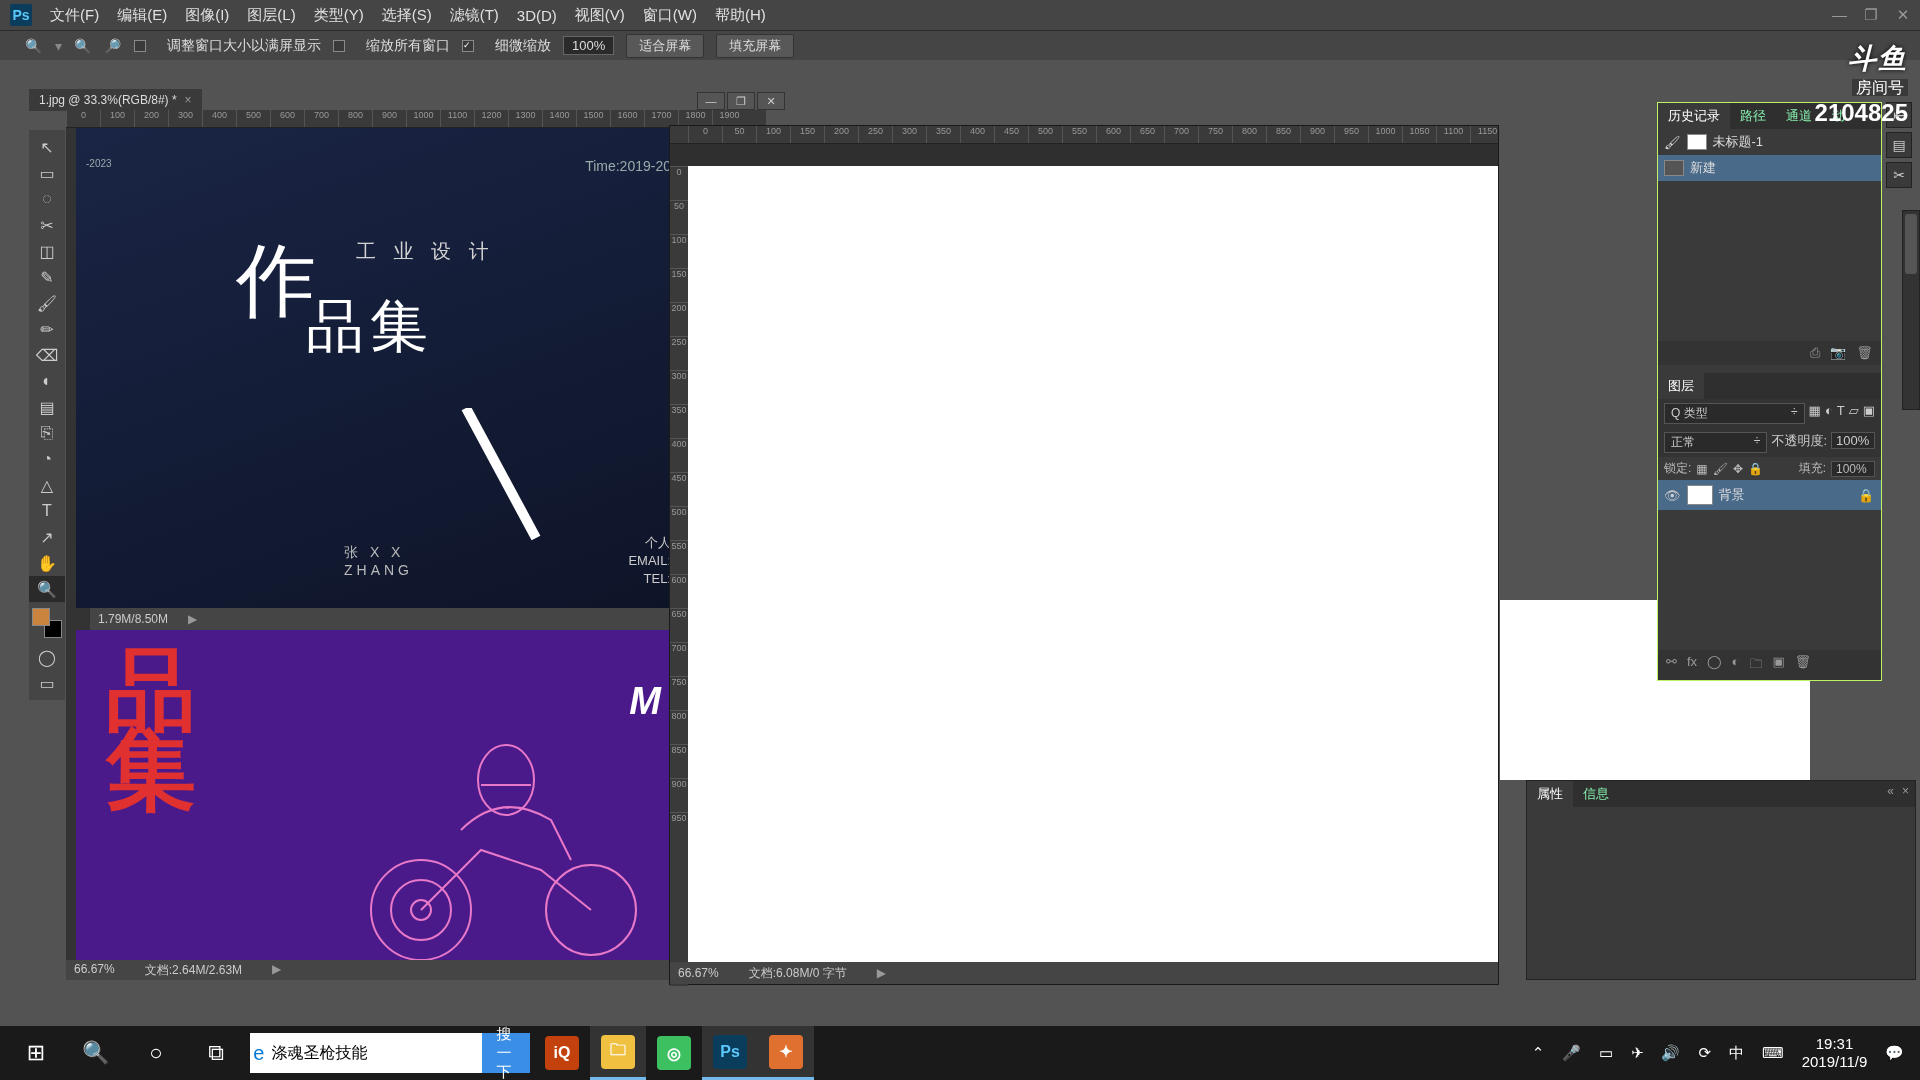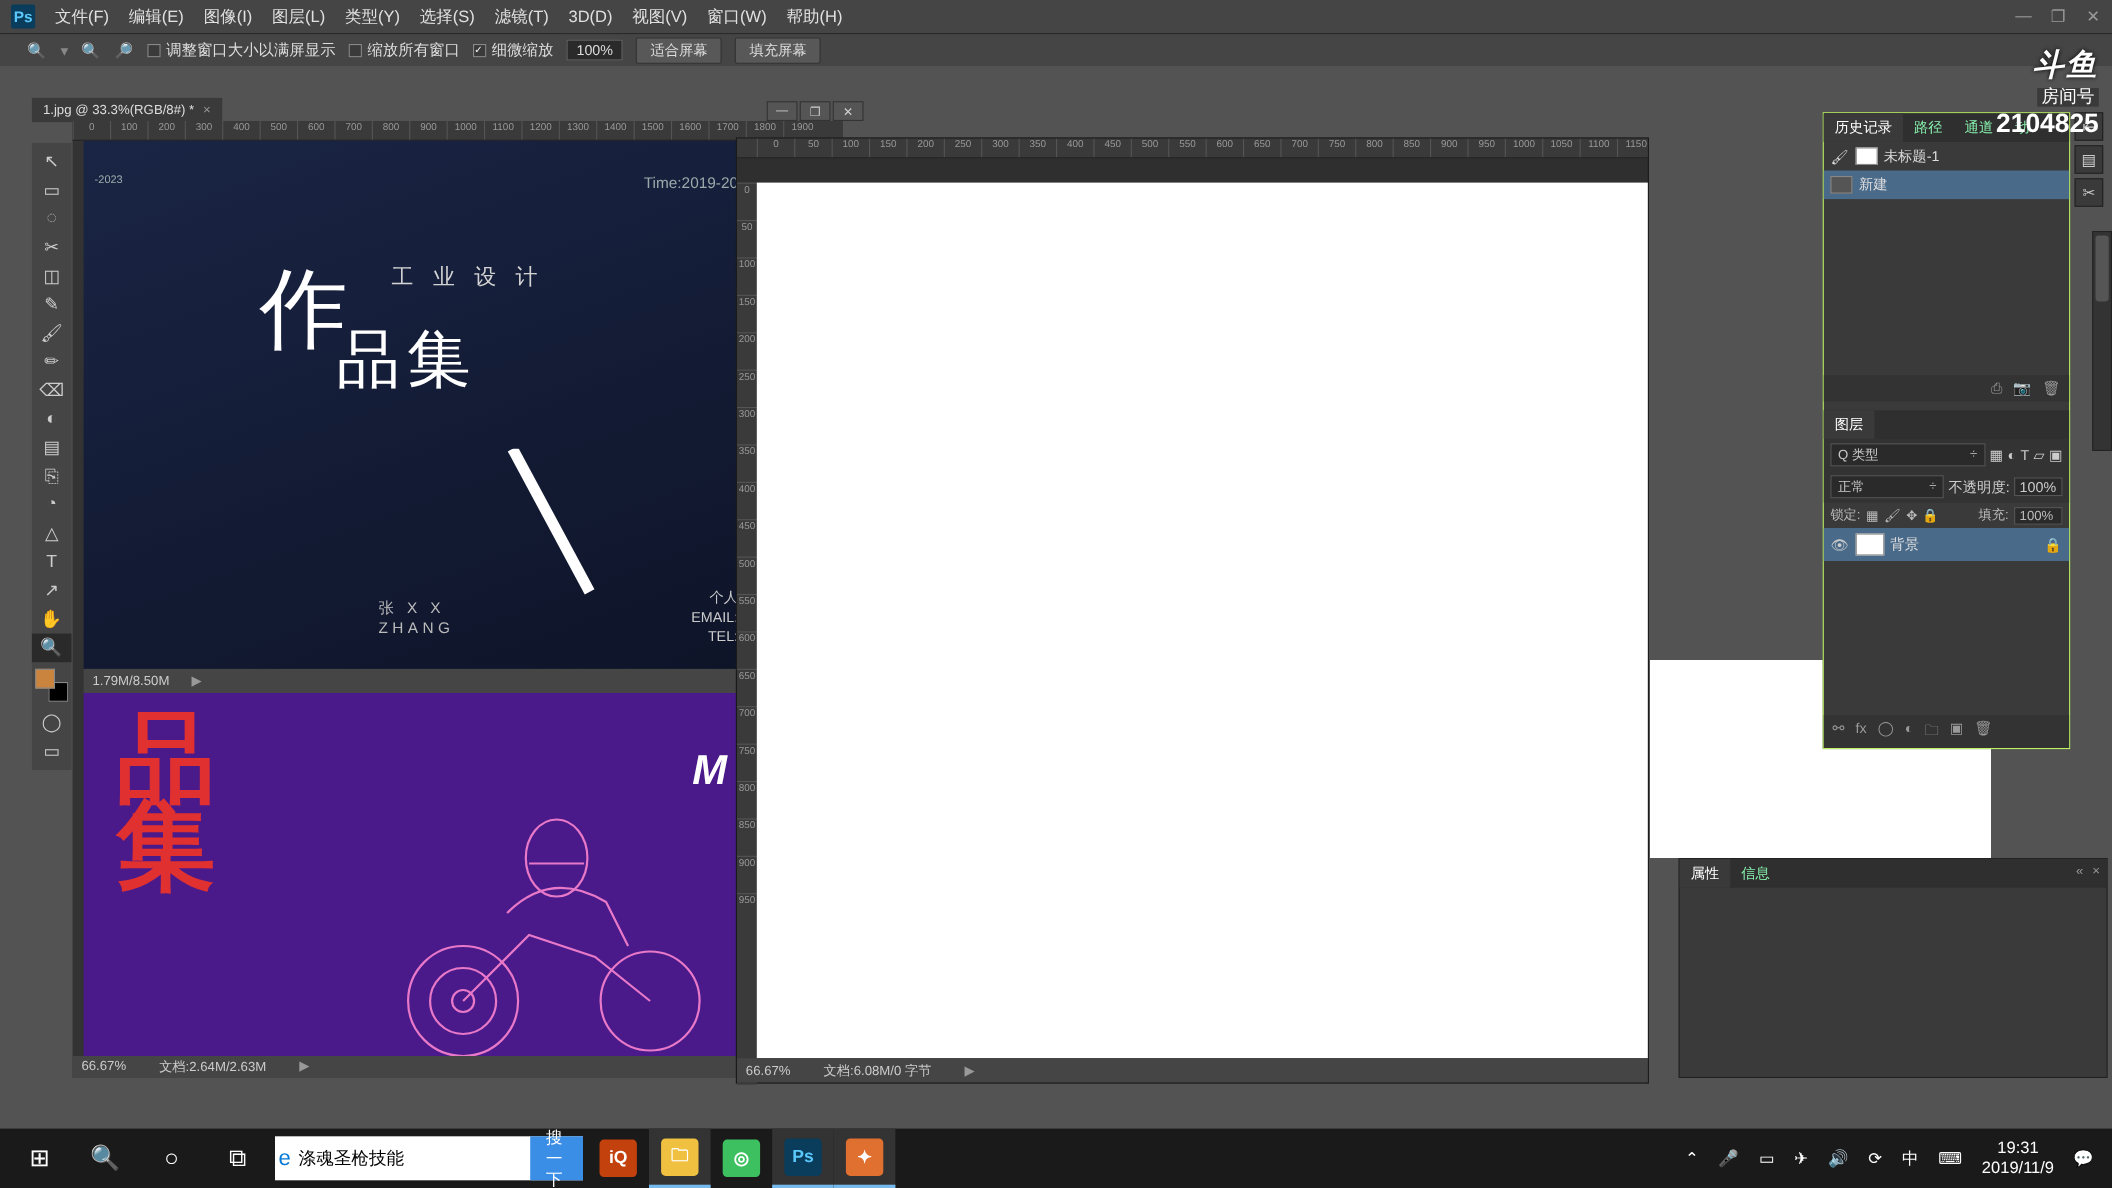--- a/index.html
+++ b/index.html
@@ -7,21 +7,21 @@
 
 
 .menubar { background:#454545; height:30px; display:flex; align-items:center; padding:0 10px; gap:18px; color:#e0e0e0; font-size:15px; }
 .ps-logo { width:22px; height:22px; background:#0a3c5c; color:#5ac8fa; font-weight:bold; font-size:14px; display:flex; align-items:center; justify-content:center; border-radius:2px; }
 .menu-item { cursor:pointer; }
 .window-controls { margin-left:auto; display:flex; gap:18px; color:#999; }
 .wc { width:14px; text-align:center; cursor:pointer; }
 
 
 .optbar { background:#454545; height:30px; display:flex; align-items:center; padding:0 25px; gap:12px; color:#ddd; font-size:14px; border-top:1px solid #2a2a2a; }
-.ogroup { display:flex; align-items:center; gap:5px; }
+.ogroup { display:flex; align-items:center; gap:21px; }
 .chk { width:12px; height:12px; border:1px solid #888; background:#3a3a3a; }
 .chk.on::after { content:"✓"; color:#fff; font-size:9px; display:block; line-height:9px; }
 .obtn { background:#585858; border:1px solid #333; padding:2px 12px; font-size:13px; color:#ddd; border-radius:2px; }
 .ozoom { width:18px; height:18px; display:inline-flex; align-items:center; justify-content:center; color:#ccc; }
 .zoomval { background:#2a2a2a; border:1px solid #666; padding:1px 8px; font-size:13px; color:#ddd; }
 
 
 .doctabs { position:absolute; top:89px; left:29px; display:flex; background:#2a2a2a; }
 .doctab { background:#3a3a3a; color:#ddd; font-size:12px; padding:4px 10px; display:flex; gap:8px; align-items:center; }
 .doctab .xclose { color:#999; cursor:pointer; }
@@ -39,21 +39,21 @@
 .ruler-h { height:18px; background:#3a3a3a; border-bottom:1px solid #222; font-size:9px; color:#999; display:flex; overflow:hidden; }
 .ruler-h span { width:34px; flex-shrink:0; text-align:center; border-left:1px solid #555; }
 .d1-top { position:relative; width:605px; height:480px; margin-left:10px; background:linear-gradient(160deg,#1a2545,#0e1428); overflow:hidden; }
 .portfolio-title { position:absolute; top:100px; left:130px; color:#fff; font-size:38px; letter-spacing:4px; }
 .sub1 { position:absolute; top:110px; left:280px; color:#d3d3d3; font-size:20px; letter-spacing:6px; }
 .sub2 { position:absolute; top:160px; left:230px; color:#fff; font-size:58px; letter-spacing:6px; }
 .credit { position:absolute; bottom:30px; left:268px; color:#bbb; font-size:14px; letter-spacing:4px; text-align:left; }
 .tl { position:absolute; top:30px; left:10px; color:#9aa; font-size:10px; }
 .tr { position:absolute; top:30px; right:10px; color:#9aa; font-size:14px; }
 .br { position:absolute; bottom:20px; right:10px; color:#ccc; font-size:13px; text-align:right; line-height:18px; }
-.statbar1 { height:22px; background:#454545; color:#ccc; font-size:12px; padding:3px 8px; display:flex; gap:20px; align-items:center; width:605px; margin-left:10px; }
+.statbar1 { height:22px; background:#454545; color:#ccc; font-size:12px; padding:3px 8px; display:flex; gap:20px; align-items:center; width:605px; margin-left:24px; }
 .d1-bot { width:605px; height:340px; margin-left:10px; background:#4a1a8a; position:relative; overflow:hidden; }
 .bot-text { position:absolute; top:20px; left:30px; color:#e03030; font-size:90px; font-weight:bold; line-height:80px; }
 .bot-m { position:absolute; top:50px; right:20px; color:#fff; font-size:38px; font-style:italic; font-weight:bold; }
 .moto { position:absolute; bottom:0; right:40px; width:300px; height:240px; }
 .moto svg { width:100%; height:100%; }
 .zoombar1 { position:absolute; bottom:0; left:0; height:20px; background:#454545; color:#ccc; font-size:12px; padding:2px 8px; width:100%; display:flex; gap:30px; }
 
 
 .floathdr { position:absolute; top:90px; left:633px; width:160px; height:19px; background:#b0b0b0; color:#333; font-size:12px; padding:2px 6px; display:flex; align-items:center; gap:4px; border-radius:3px 3px 0 0; }
 .floatbtns { position:absolute; top:90px; left:620px; width:165px; display:flex; justify-content:flex-end; gap:2px; transform:translateX(-140px); }
@@ -76,21 +76,21 @@
 .ptabs { display:flex; background:#2f2f2f; font-size:13px; }
 .ptab { padding:4px 10px; color:#86efac; cursor:pointer; }
 .ptab.act { background:#3a3a3a; color:#fff; }
 .historyrow { display:flex; align-items:center; gap:6px; padding:4px 6px; font-size:13px; color:#ddd; }
 .histhl { background:#4a6a8a; }
 .histthumb { width:20px; height:16px; background:#fff; border:1px solid #888; }
 .histicon { width:20px; height:16px; background:#555; border:1px solid #888; }
 .panel-foot { display:flex; justify-content:flex-end; gap:10px; padding:4px 8px; background:#333; color:#999; font-size:13px; }
 
 .layerspanel { margin-top:8px; }
-.layersctrl { display:flex; gap:4px; padding:4px 6px; background:#333; font-size:13px; color:#ccc; align-items:center; }
+.layersctrl { display:flex; gap:4px; padding:4px 6px; background:#333; font-size:13px; color:#ccc; align-items:flex-start; }
 .ldrop { background:#2a2a2a; border:1px solid #555; padding:1px 6px; font-size:12px; flex:1; display:flex; justify-content:space-between; }
 .layerrow { display:flex; align-items:center; gap:6px; padding:5px 6px; font-size:13px; color:#ddd; background:#4a6a8a; }
 .eye { color:#ccc; }
 .lthumb { width:26px; height:20px; background:#fff; border:1px solid #888; }
 .lk { margin-left:auto; color:#aaa; }
 .fillrow { display:flex; align-items:center; gap:5px; padding:3px 6px; font-size:12px; color:#bbb; }
 .inpbox { background:#2a2a2a; border:1px solid #555; padding:0 4px; width:44px; }
 
 .pfoot2 { display:flex; gap:10px; padding:4px 8px; background:#333; color:#999; font-size:13px; margin-top:140px; }
 

